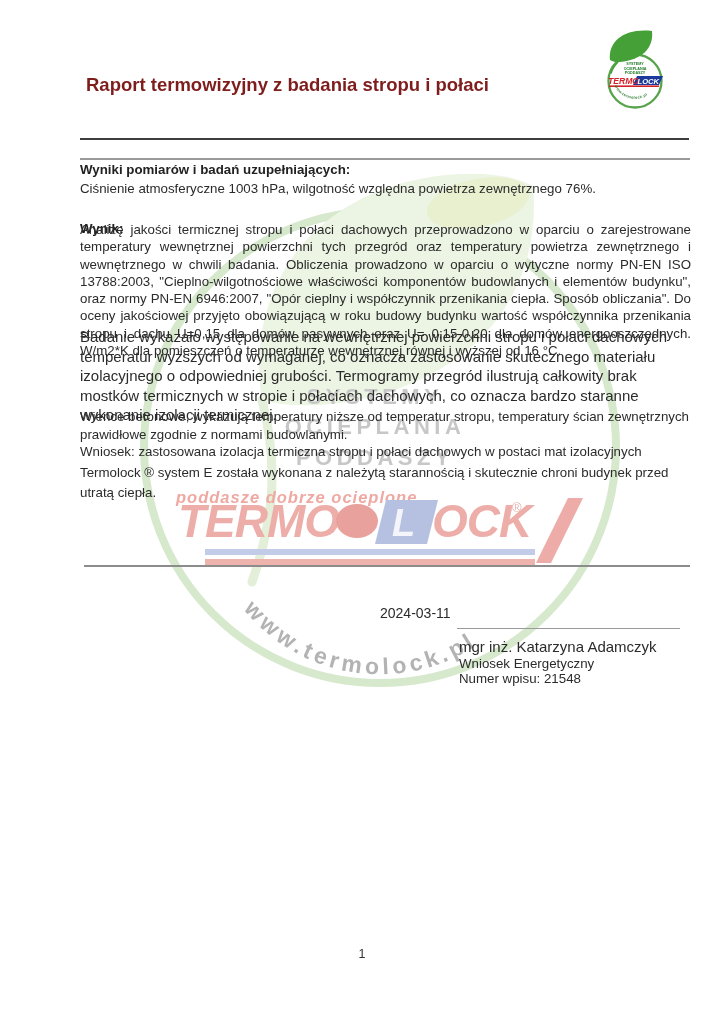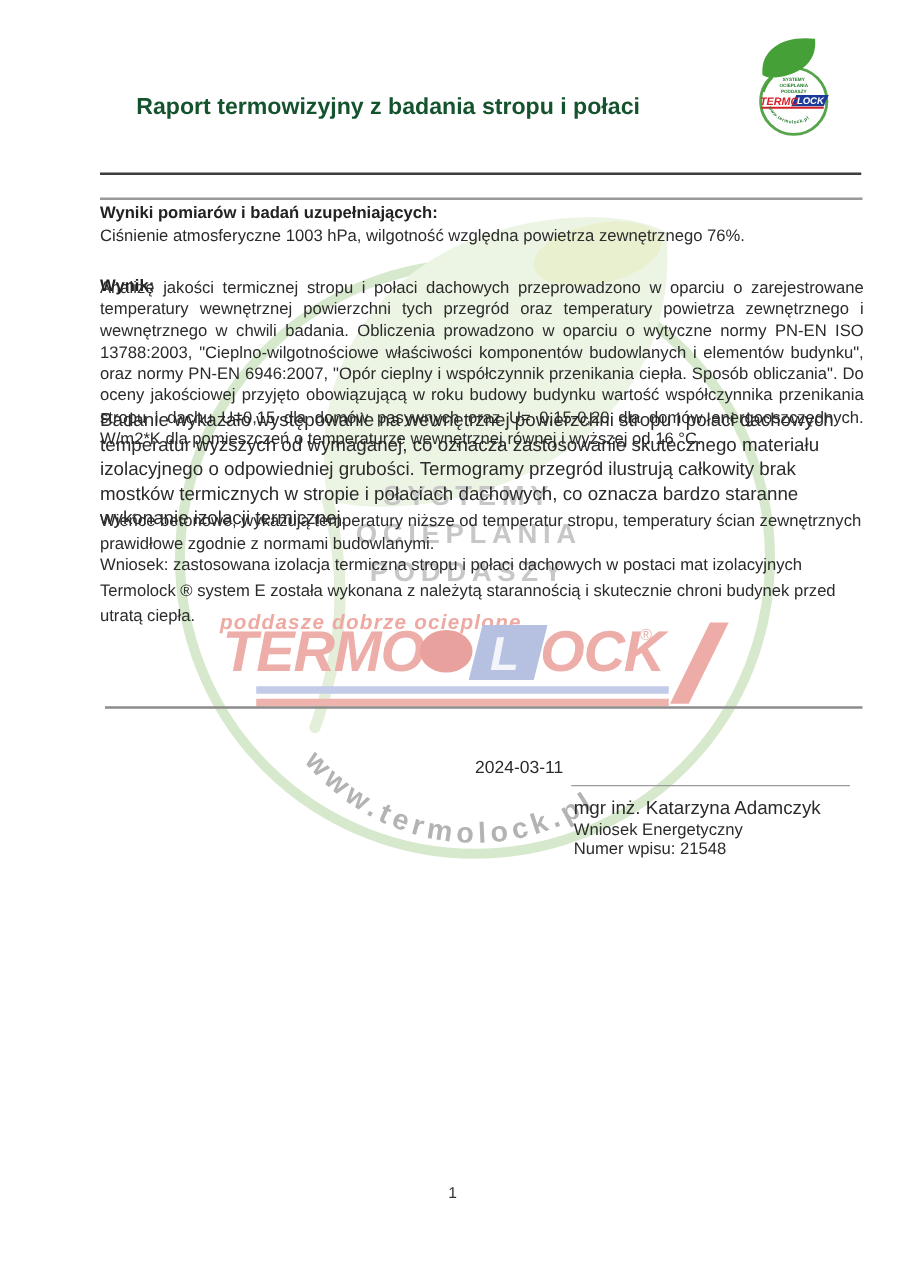--- a/index.html
+++ b/index.html
@@ -7,21 +7,21 @@
     position:relative;width:724px;height:1024px;background:#ffffff;
     font-family:"Liberation Sans",sans-serif;color:#2b2b2b;overflow:hidden;
   }
   .abs{position:absolute;}
   
   #watermark-layer{position:absolute;inset:0;z-index:0;pointer-events:none;}
   
   .content{position:absolute;inset:0;z-index:1;}
   .doc-title{
     left:86px;top:70px;width:520px;
-    font-size:18.5px;font-weight:bold;line-height:29px;color:#14532d;margin-left:23px;
+    font-size:18.5px;font-weight:bold;line-height:29px;color:#7f1d1d;
   }
   .rule-title{left:80px;top:138px;width:609px;height:2.2px;background:#3d3d3d;}
   .rule-results{left:80px;top:158px;width:610px;height:1.6px;background:#9a9a9a;}
   .results-header{left:80px;top:162px;font-size:13.3px;font-weight:bold;color:#222;}
   .results-text{left:80px;top:181px;font-size:13.3px;}
   .wynik-label{left:80px;top:221px;font-size:13.3px;font-weight:bold;color:#222;}
   .wynik-body{
     left:80px;top:221px;width:611px;font-size:13.3px;line-height:17.3px;
     text-align:justify;text-justify:inter-word;
   }

